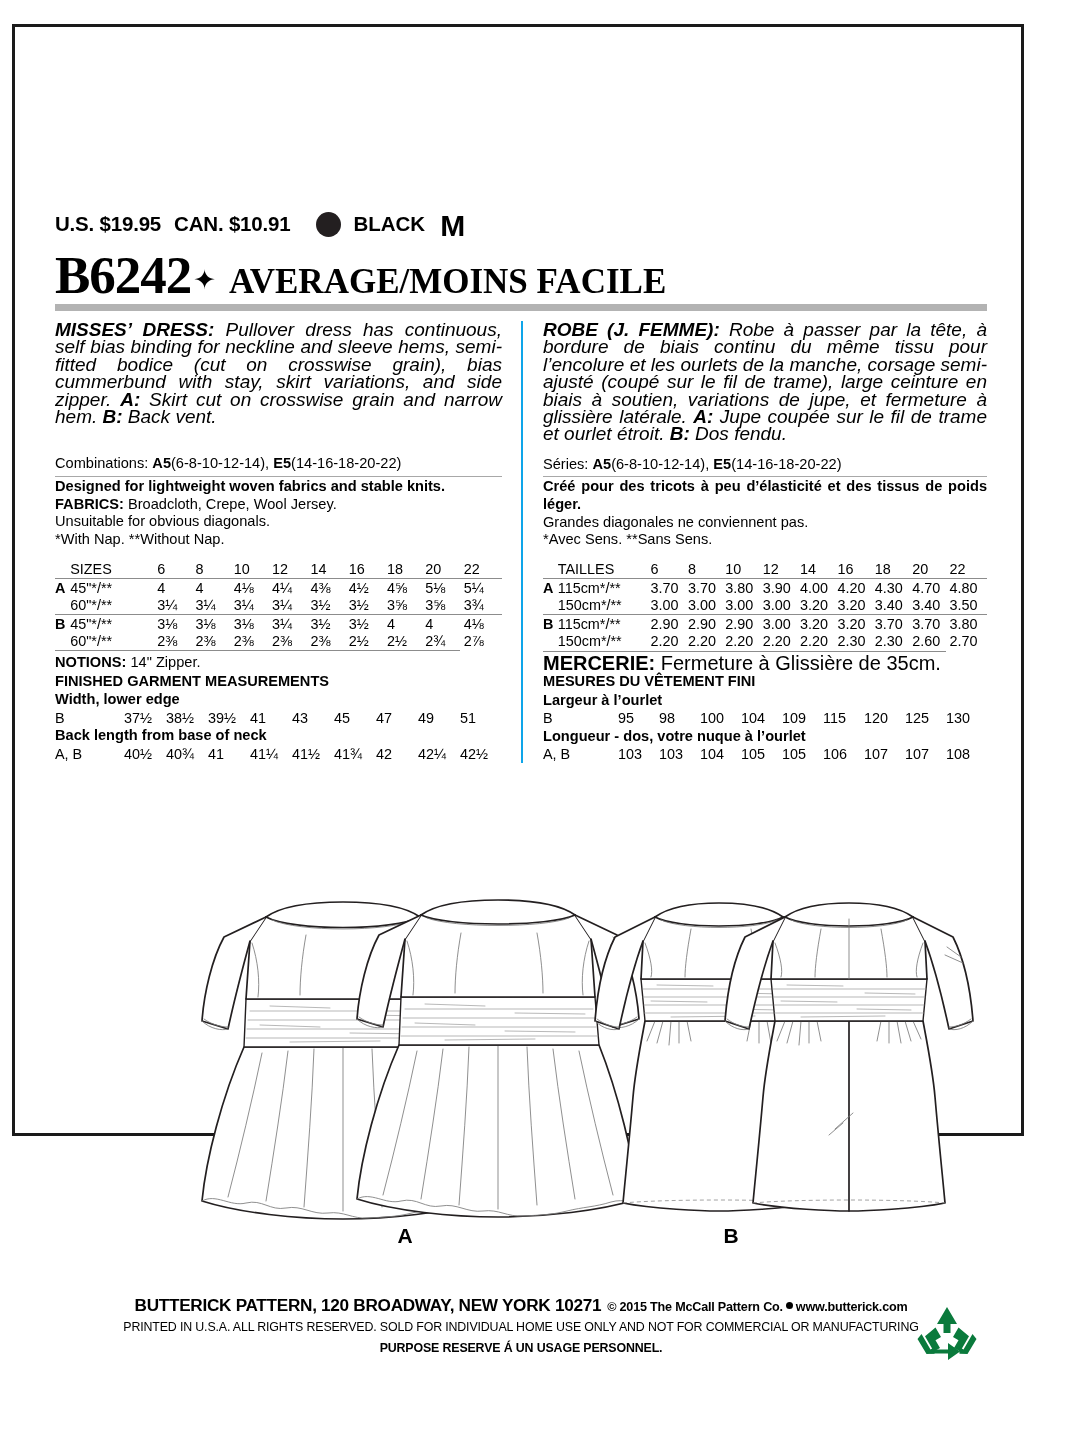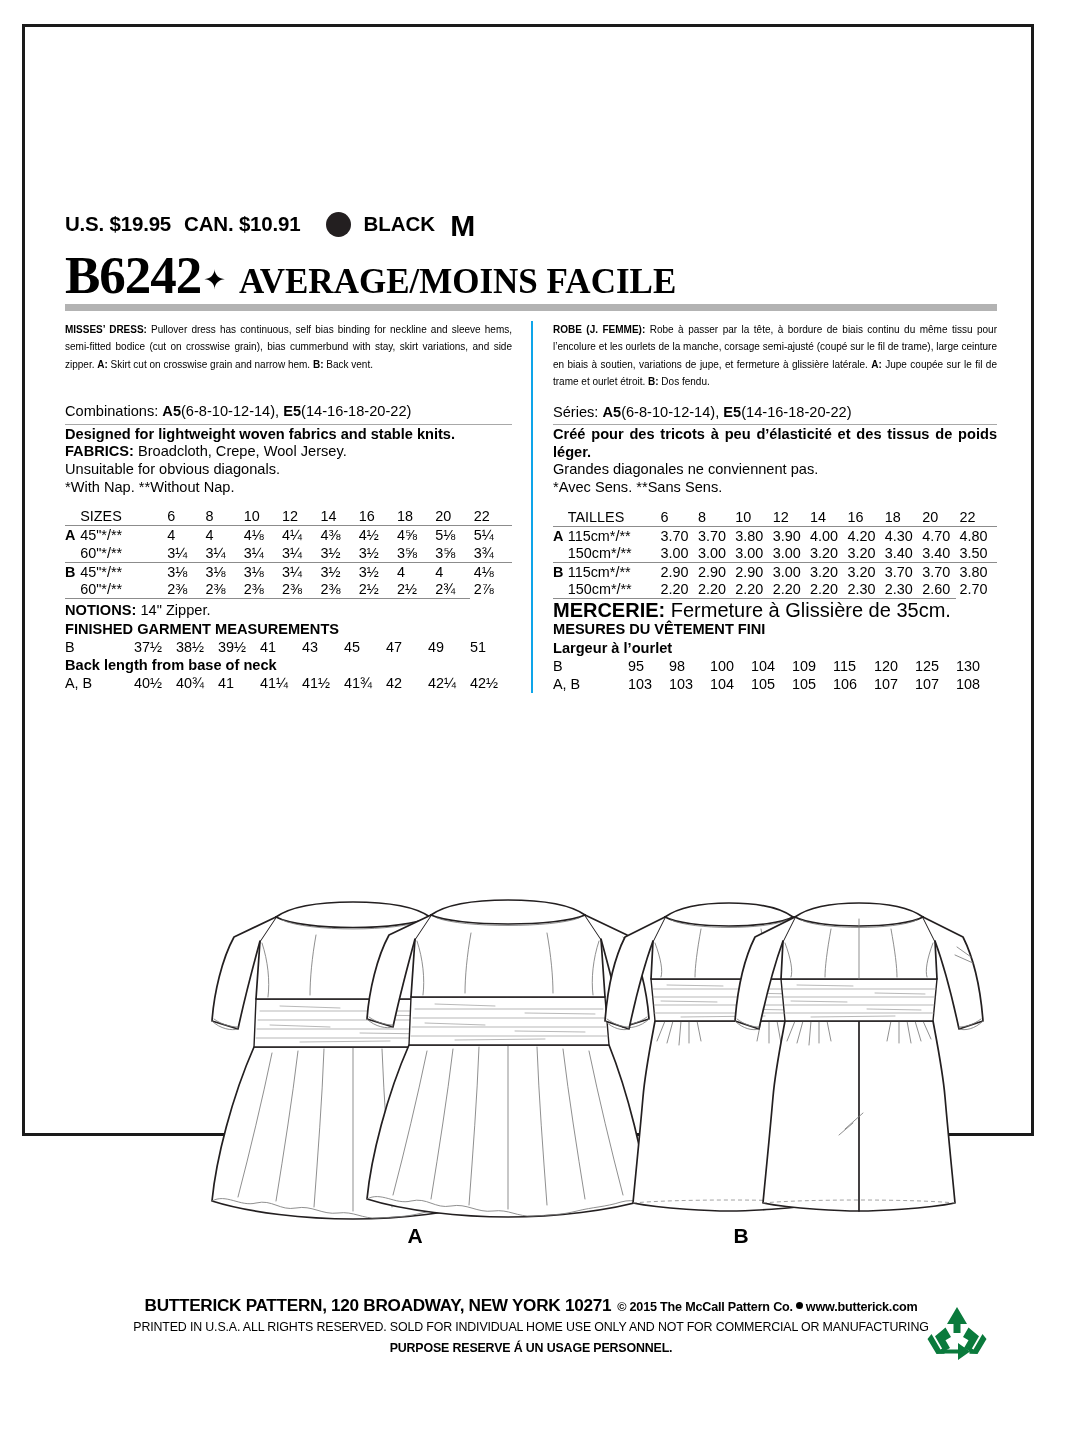--- a/index.html
+++ b/index.html
@@ -10,21 +10,21 @@
   body {
     width: 1066px;
     height: 1446px;
     font-family: "Liberation Sans", sans-serif;
     color: #000000;
     position: relative;
     overflow: hidden;
   }
   .envelope {
     position: absolute;
-    left: 22px;
+    left: 12px;
     top: 24px;
     width: 1012px;
     height: 1112px;
     border: 3px solid #1a1a1a;
     box-sizing: border-box;
     background: #fff;
   }
   .inner {
     position: absolute;
     left: 40px;
@@ -112,25 +112,26 @@
     position: relative;
   }
   .col {
     width: 470px;
     box-sizing: border-box;
   }
   .col.left { padding-right: 19px; }
   .col.right { padding-left: 20px; border-left: 2px solid #0ea5e9; }
 
   .descpara {
-    font-size: 10px;
+    font-size: 19px;
     line-height: 17.4px;
     text-align: justify;
     text-justify: inter-word;
     margin: 0;
+    font-style: italic;
   }
   .descpara b { font-weight: bold; }
 
   .spacer-block { height: 30px; }
 
   .infoline {
     font-size: 14.6px;
     line-height: 17.6px;
     margin: 0;
   }
@@ -353,20 +354,23 @@
             </tbody>
         </table>
 
         <table class="meas">
           <tbody>
             <tr class="toprule">
               <td colspan="10" style="font-size:14.6px;line-height:17.6px;padding-top:3px;"><b>NOTIONS:</b><span> 14" Zipper.</span></td>
             </tr>
             <tr>
               <td colspan="10" class="meas-head">FINISHED GARMENT MEASUREMENTS</td>
+            </tr>
+            <tr>
+              <td colspan="10" class="meas-head">Width, lower edge</td>
             </tr>
             <tr id="imp-width-row">
                 <td class="rl" colspan="2">B</td>
                 <td class="mv">37½</td>
                 <td class="mv">38½</td>
                 <td class="mv">39½</td>
                 <td class="mv">41</td>
                 <td class="mv">43</td>
                 <td class="mv">45</td>
                 <td class="mv">47</td>
@@ -493,20 +497,23 @@
                 <td class="mv-m">95</td>
                 <td class="mv-m">98</td>
                 <td class="mv-m">100</td>
                 <td class="mv-m">104</td>
                 <td class="mv-m">109</td>
                 <td class="mv-m">115</td>
                 <td class="mv-m">120</td>
                 <td class="mv-m">125</td>
                 <td class="mv-m">130</td>
               </tr>
+            <tr>
+              <td colspan="10" class="meas-head">Longueur - dos, votre nuque à l’ourlet</td>
+            </tr>
             <tr id="met-back-row">
                 <td class="rl-m" colspan="2">A, B</td>
                 <td class="mv-m">103</td>
                 <td class="mv-m">103</td>
                 <td class="mv-m">104</td>
                 <td class="mv-m">105</td>
                 <td class="mv-m">105</td>
                 <td class="mv-m">106</td>
                 <td class="mv-m">107</td>
                 <td class="mv-m">107</td>

